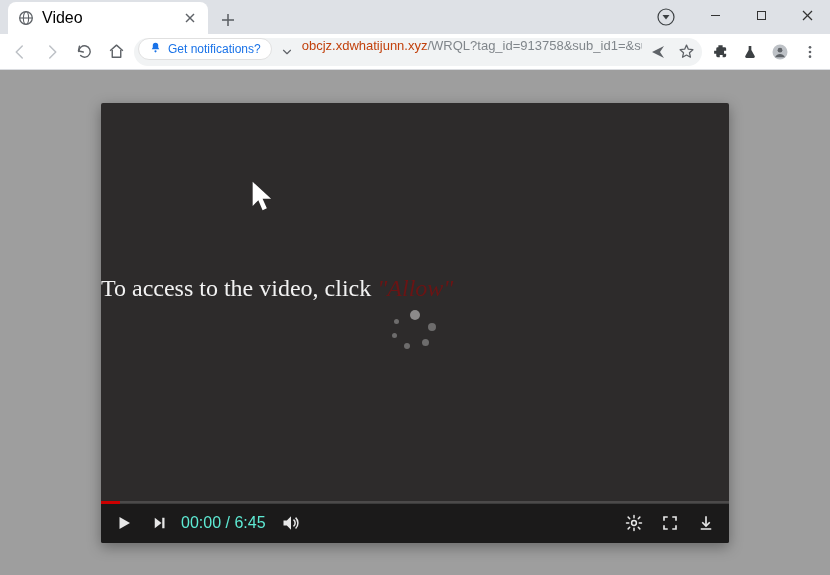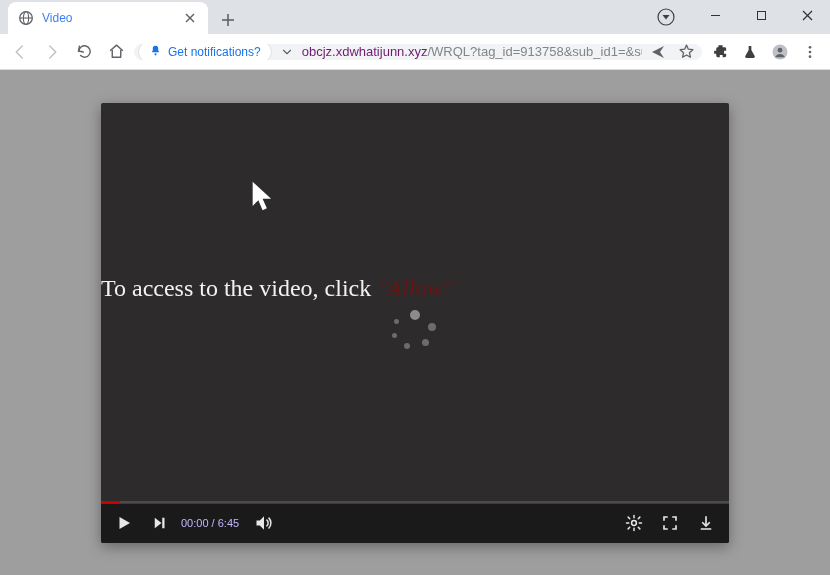--- a/index.html
+++ b/index.html
@@ -44,21 +44,21 @@
     display: flex;
     align-items: center;
     padding: 0 10px;
     gap: 8px;
     position: relative;
   }
   .tab-favicon {
     width: 16px; height: 16px;
     display: flex; align-items: center; justify-content: center;
   }
-  .tab-title { font-size: 12px; flex: 1; color: #3b82f6; }
+  .tab-title { font-size: 16px; flex: 1; color: #000000; }
   .tab-close { width: 16px; height: 16px; display:flex;align-items:center;justify-content:center; color:#5f6368; font-size:14px;}
   .new-tab {
     width: 28px; height: 28px;
     display: flex; align-items: center; justify-content: center;
     color: #5f6368; font-size: 18px; margin-left: 6px;
   }
   .micdrop {
     margin-left: auto;
     margin-right: 150px;
     display:flex;align-items:center;justify-content:center;
@@ -77,25 +77,24 @@
   }
   .tbtn {
     width: 28px; height: 28px;
     display: flex; align-items: center; justify-content: center;
     color: #5f6368;
     border-radius: 50%;
   }
   .tbtn.disabled { color: #bdc1c6; }
   .omnibox {
     flex: 1;
-    height: 16px;
+    height: 28px;
     background: #f1f3f4;
     border-radius: 14px;
     display: flex;
-    align-items: center;
     padding: 0 4px 0 4px;
     font-size: 13px;
     color: #5f6368;
     overflow: hidden;
     gap: 4px;
   }
   .notif-pill {
     height: 22px;
     border-radius: 11px;
     background: #fff;
@@ -107,21 +106,21 @@
     font-size: 12px;
     border: 1px solid #e0e0e0;
   }
   .url-text {
     display:flex;
     align-items:baseline;
     white-space: nowrap;
     overflow:hidden;
     flex:1;
   }
-  .url-host { color:#701a75; }
+  .url-host { color:#c2410c; }
   .url-path { color:#80868b; }
   .right-icons { display:flex; align-items:center; gap:2px; }
   
   .viewport {
     background: #9e9e9e;
     height: calc(575px - 34px - 36px);
     display: flex;
     align-items: center;
     justify-content: center;
   }
@@ -217,21 +216,21 @@
   .progress {
     position:absolute;
     left:0; right:0; top:-2px;
     height:3px;
     background: rgba(255,255,255,0.15);
   }
   .progress .played {
     height:100%; width:3%; background:#cc0000;
   }
   .ctl { display:flex; align-items:center; justify-content:center; width:22px; height:22px;}
-  .time { font-size: 11px; color:#c4b5fd; margin-left:-4px;}
+  .time { font-size: 16px; color:#5eead4; margin-left:-4px;}
   .controls .spacer { flex:1; }
 </style>
 </head>
 <body>
 
 <div class="window-controls">
   <div class="win-btn">
     <svg width="11" height="11">
         <line x1="1" y1="5.5" x2="10" y2="5.5" stroke="#333" stroke-width="1"></line>
       </svg>

